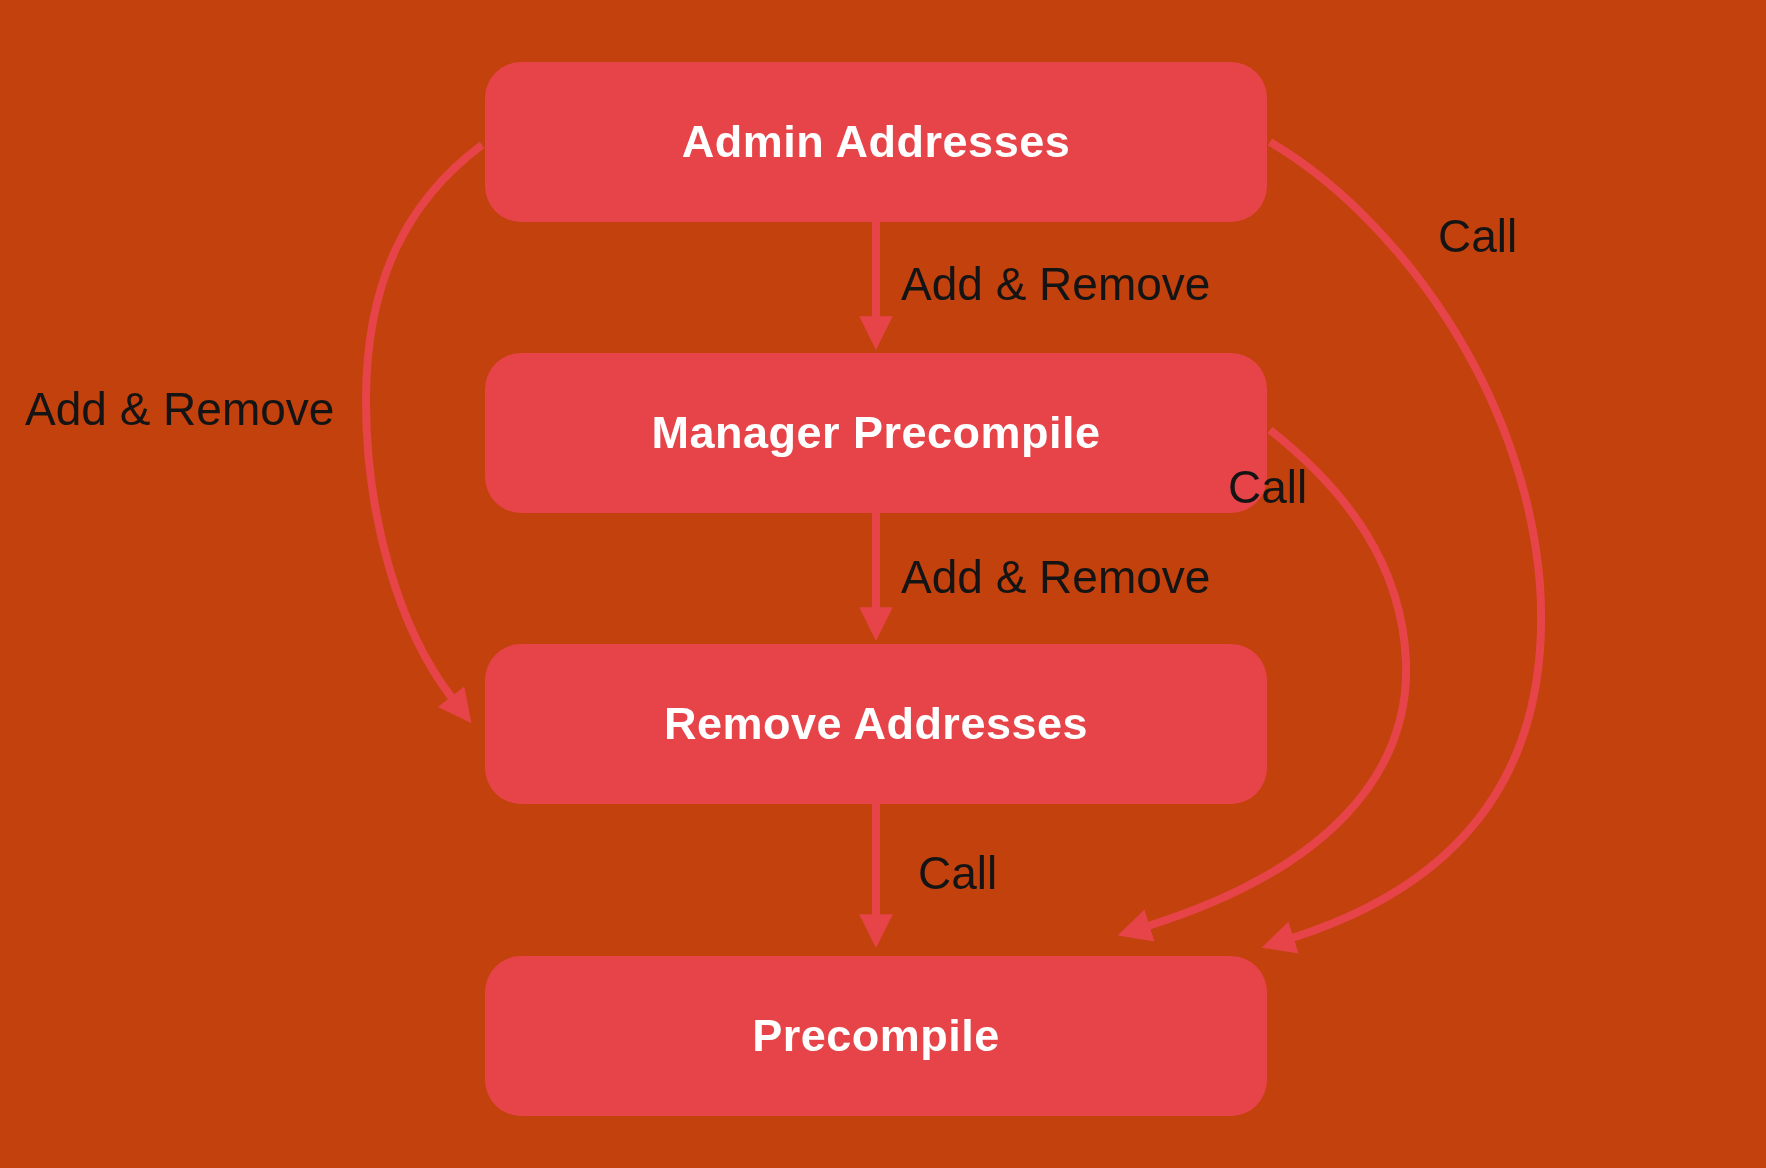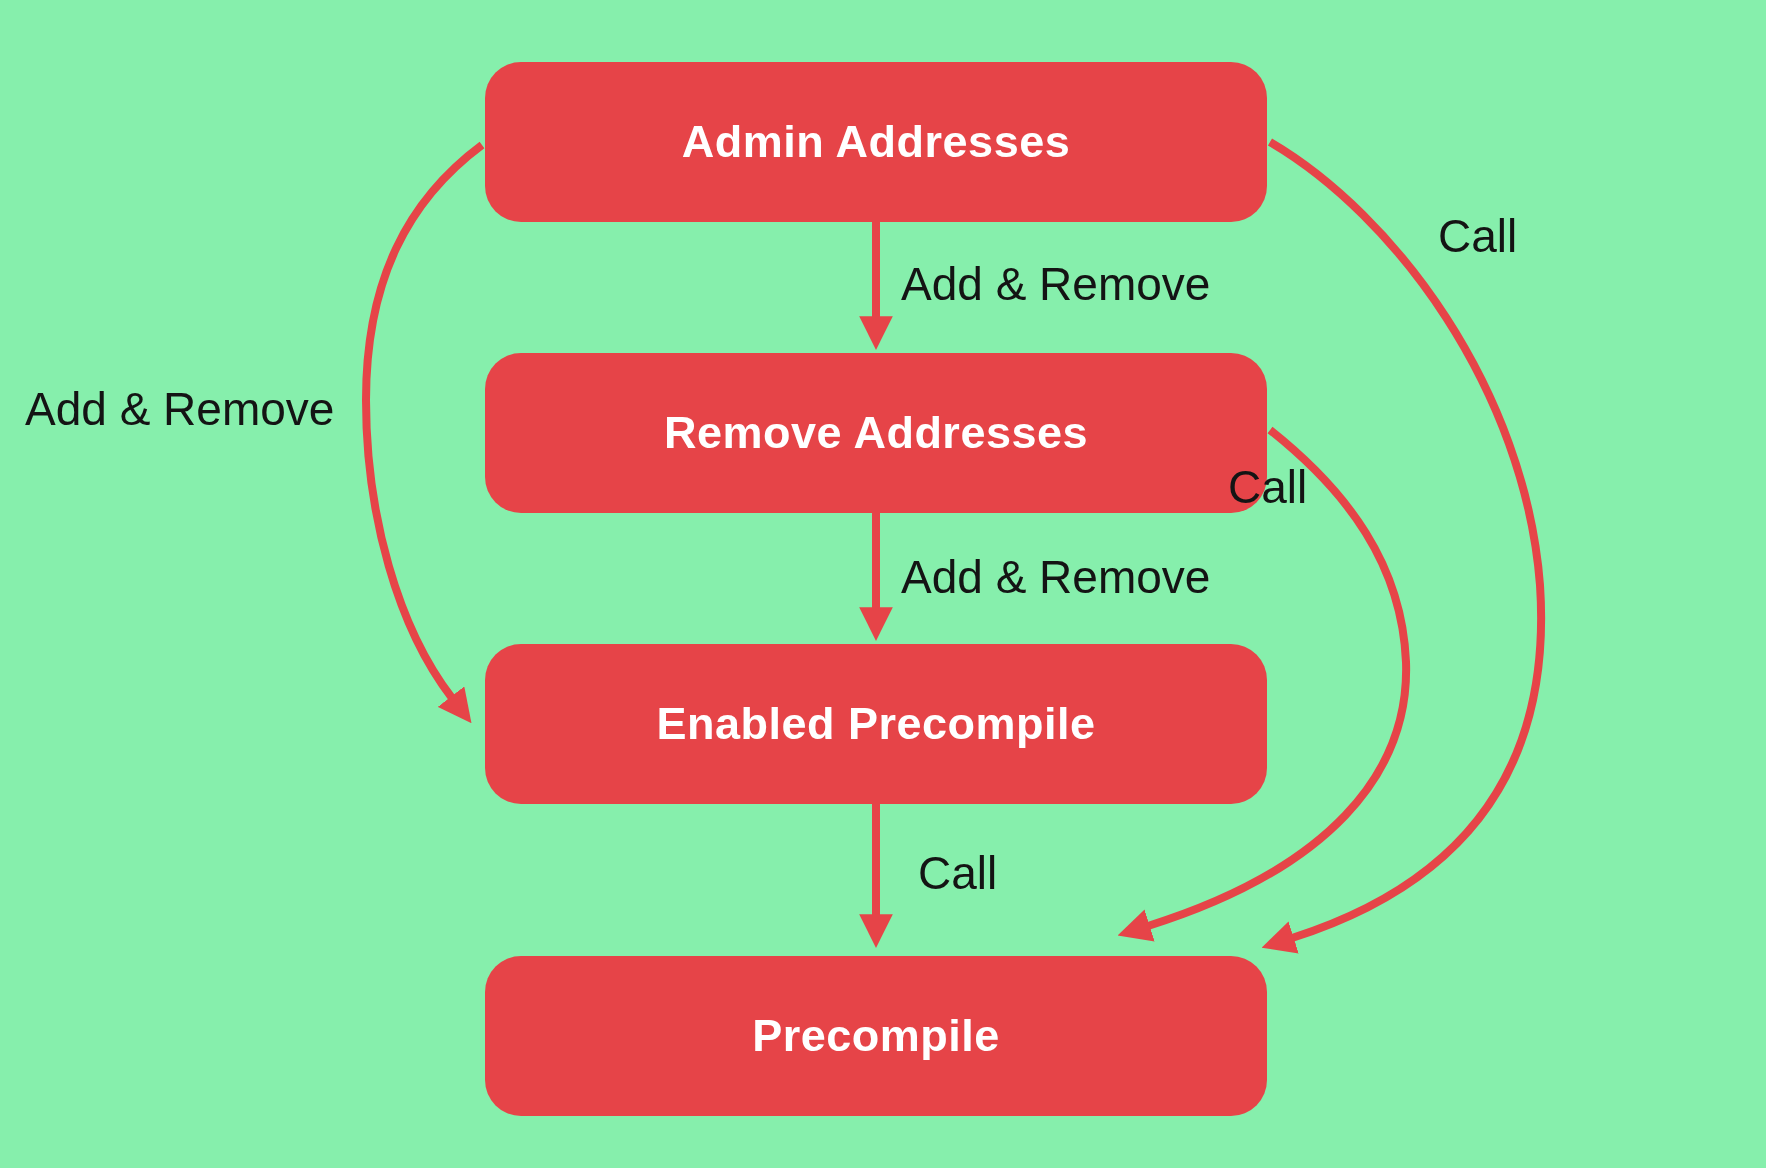--- a/index.html
+++ b/index.html
@@ -5,21 +5,21 @@
   html, body {
     margin: 0;
     padding: 0;
     background: #ffffff;
     font-family: "Liberation Sans", sans-serif;
   }
   .canvas {
     position: relative;
     width: 1766px;
     height: 1168px;
-    background: #86efac;
+    background: #c2410c;
     overflow: hidden;
   }
   .edges-svg {
     position: absolute;
     left: 0;
     top: 0;
     width: 1766px;
     height: 1168px;
   }
   .node {
@@ -75,24 +75,24 @@
 
     <path d="M 1270 430 C 1348 492, 1402 565, 1406 662 C 1410 775, 1326 870, 1148 926" fill="none" stroke="#E64448" stroke-width="8" marker-end="url(#arrowhead)"></path>
 
     <path d="M 1270 142 C 1395 215, 1525 390, 1540 585 C 1552 765, 1468 882, 1292 938" fill="none" stroke="#E64448" stroke-width="8" marker-end="url(#arrowhead)"></path>
   </svg>
 
   <div class="node node-admin">
     <span>Admin Addresses</span>
   </div>
   <div class="node node-manager">
-    <span>Remove Addresses</span>
+    <span>Manager Precompile</span>
   </div>
   <div class="node node-enabled">
-    <span>Enabled Precompile</span>
+    <span>Remove Addresses</span>
   </div>
   <div class="node node-precompile">
     <span>Precompile</span>
   </div>
 
   <div class="edge-label label-admin-manager">Add &amp; Remove</div>
   <div class="edge-label label-manager-enabled">Add &amp; Remove</div>
   <div class="edge-label label-enabled-precomp">Call</div>
   <div class="edge-label label-admin-enabled">Add &amp; Remove</div>
   <div class="edge-label label-manager-precomp">Call</div>

